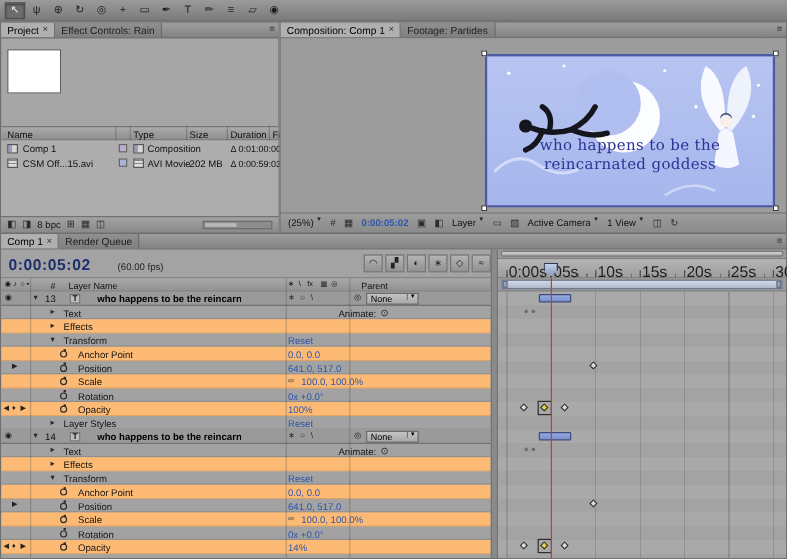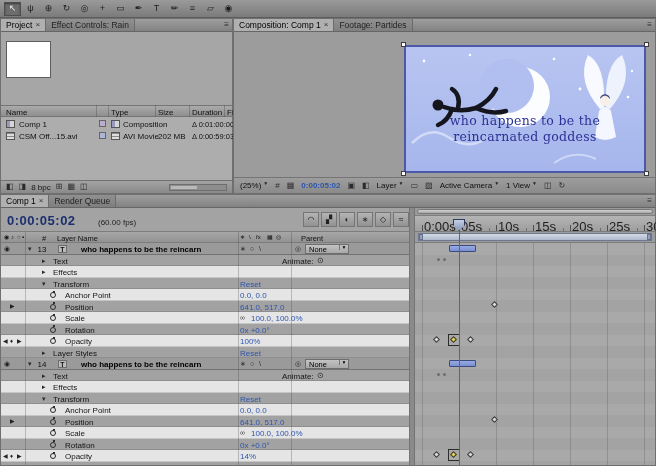--- a/index.html
+++ b/index.html
@@ -78,21 +78,21 @@
   #tl-tc{position:absolute;left:6px;top:5px;font-size:13px;font-weight:bold;color:#1c2f6e;letter-spacing:.5px}
   #tl-fps{position:absolute;left:97px;top:10px;font-size:8px;color:#222}
   .tbtn{position:absolute;top:4px;width:16px;height:15px;border:1px solid #757575;
     background:linear-gradient(#b4b4b4,#929292);display:flex;align-items:center;justify-content:center;
     font-size:8px;color:#222}
   #tl-head{position:absolute;left:0;top:37px;width:408px;height:11px;
     background:linear-gradient(#a7a7a7,#939393);border-bottom:1px solid #7c7c7c;font-size:7.5px;color:#111}
   #tl-head span{position:absolute;top:2px}
   #tl-rows{position:absolute;left:0;top:48px;width:408px;bottom:0;overflow:hidden}
   .cline{position:absolute;top:37px;bottom: 0;width:1px;background:rgba(60,60,60,.28);z-index:3}
-  .trow{position:relative;height:11.5px;background:#e5e5e5;border-bottom:1px solid rgba(55,55,55,.18);font-size:8px}
+  .trow{position:relative;height:11.5px;background:#fdba74;border-bottom:1px solid rgba(55,55,55,.18);font-size:8px}
   .trow:nth-of-type(even){background:#a2a2a2}
   .trow.lay{background:#9a9a9a;border-bottom:1px solid rgba(40,40,40,.35)}
   .trow span{position:absolute;white-space:nowrap}
   .eye{left:3px;top:2px;font-size:7px;color:#1e1e1e}
   .tri{font-size:7px;color:#2a2a2a;top:2px}
   .e1{left:27px}.e2{left:41px}
   .idx{left:32px;width:18px;text-align:center;top:2px;color:#101010}
   .ticon{left:57px;top:1.5px;width:9px;height:8px;border:1px solid #6e6e6e;background:#bdbdbd;
     font-size:7px;font-weight:bold;text-align:center;line-height:8px}
   .lname{left:80px;top:2px;font-weight:bold;max-width:164px;overflow:hidden;color:#000}

